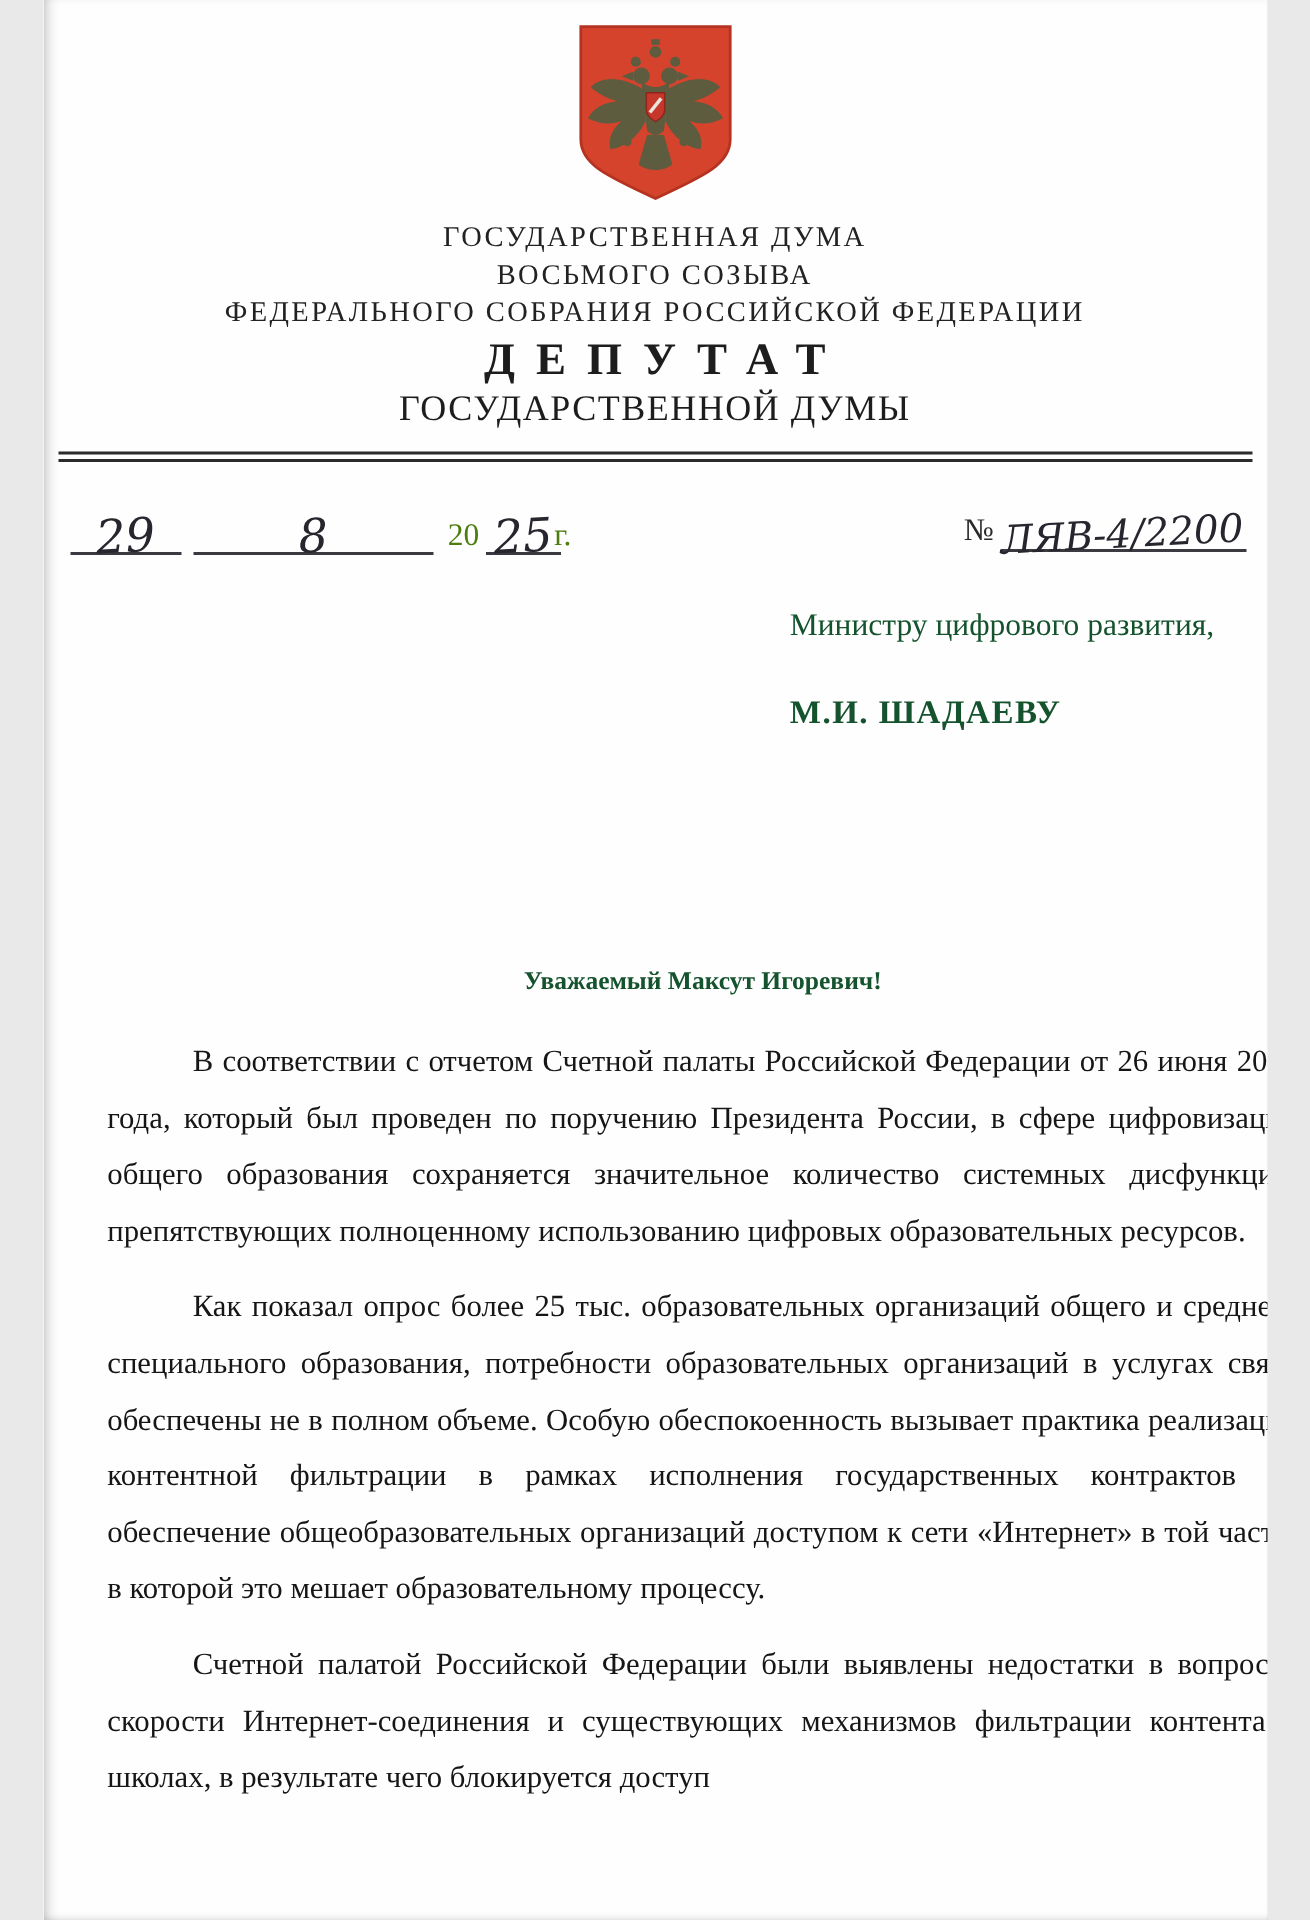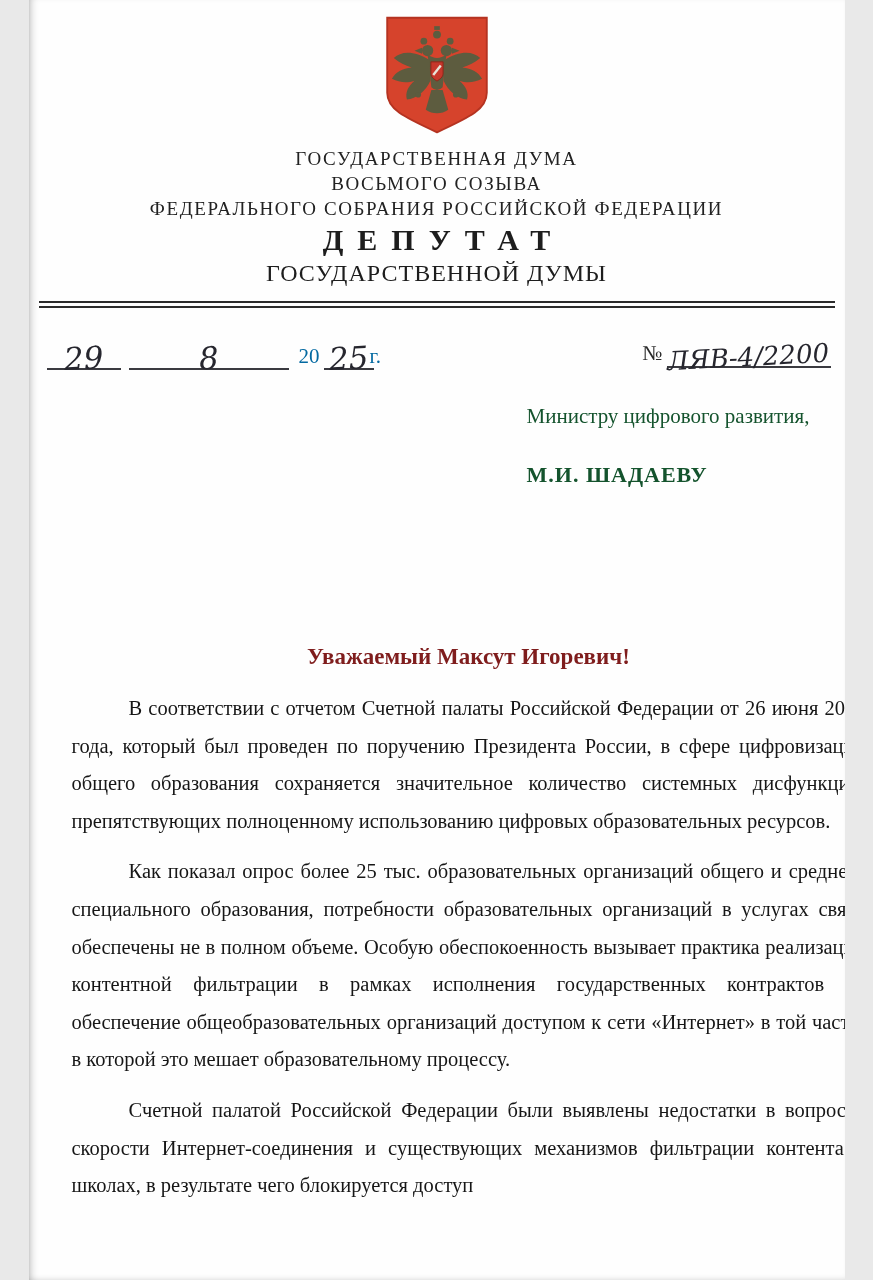--- a/index.html
+++ b/index.html
@@ -27,32 +27,32 @@
   
   .dateline{position:absolute;top:318px;left:0;right:0;height:52px;}
   .date-left{position:absolute;left:18px;bottom:0;display:flex;align-items:flex-end;}
   .blank{border-bottom:2px solid #3a3a40;text-align:center;}
   .blank-day{width:74px;}
   .blank-month{width:160px;margin-left:8px;}
   .blank-year{width:50px;margin-left:4px;}
   .hw{font-family:"DejaVu Serif",serif;font-style:italic;color:#26262e;
       display:inline-block;transform:rotate(-3deg);}
   .hw-big{font-size:31px;line-height:28px;position:relative;bottom:-5px;}
-  .printed{font-size:21px;line-height:23px;margin:0 0 2px 10px;color:#0369a1;}
+  .printed{font-size:21px;line-height:23px;margin:0 0 2px 10px;color:#4d7c0f;}
   .printed-g{margin:0 0 2px -4px;}
   .num-group{position:absolute;right:14px;bottom:2px;display:flex;align-items:flex-end;}
   .num-label{font-size:21px;margin:0 4px 2px 0;color:#2a2a2a;}
   .blank-num{width:164px;}
   .hw-num{font-size:26px;line-height:26px;position:relative;bottom:-4px;white-space:nowrap;}
   
   .addressee{position:absolute;left:498px;top:402px;width:350px;font-size:21px;line-height:29px;color:#14532d;}
   .addressee-name{margin-top:29px;font-size:22px;font-weight:bold;letter-spacing:1px;}
   
   .salutation{position:absolute;top:644px;left:43px;width:794px;text-align:center;
-              font-size:23px;font-weight:bold;color:#7f1d1d;font-family:Liberation Serif, serif;}
+              font-size:17px;font-weight:bold;color:#14532d;font-family:Liberation Serif, serif;}
   .body-text{position:absolute;top:690px;left:43px;width:794px;
              font-size:20.5px;line-height:37.6px;text-align:justify;color:#161616;}
   .body-text p{margin:0 0 13px;text-indent:57px;}
 </style>
 </head>
 <body>
 
 <div class="page">
 
   <div class="emblem">

